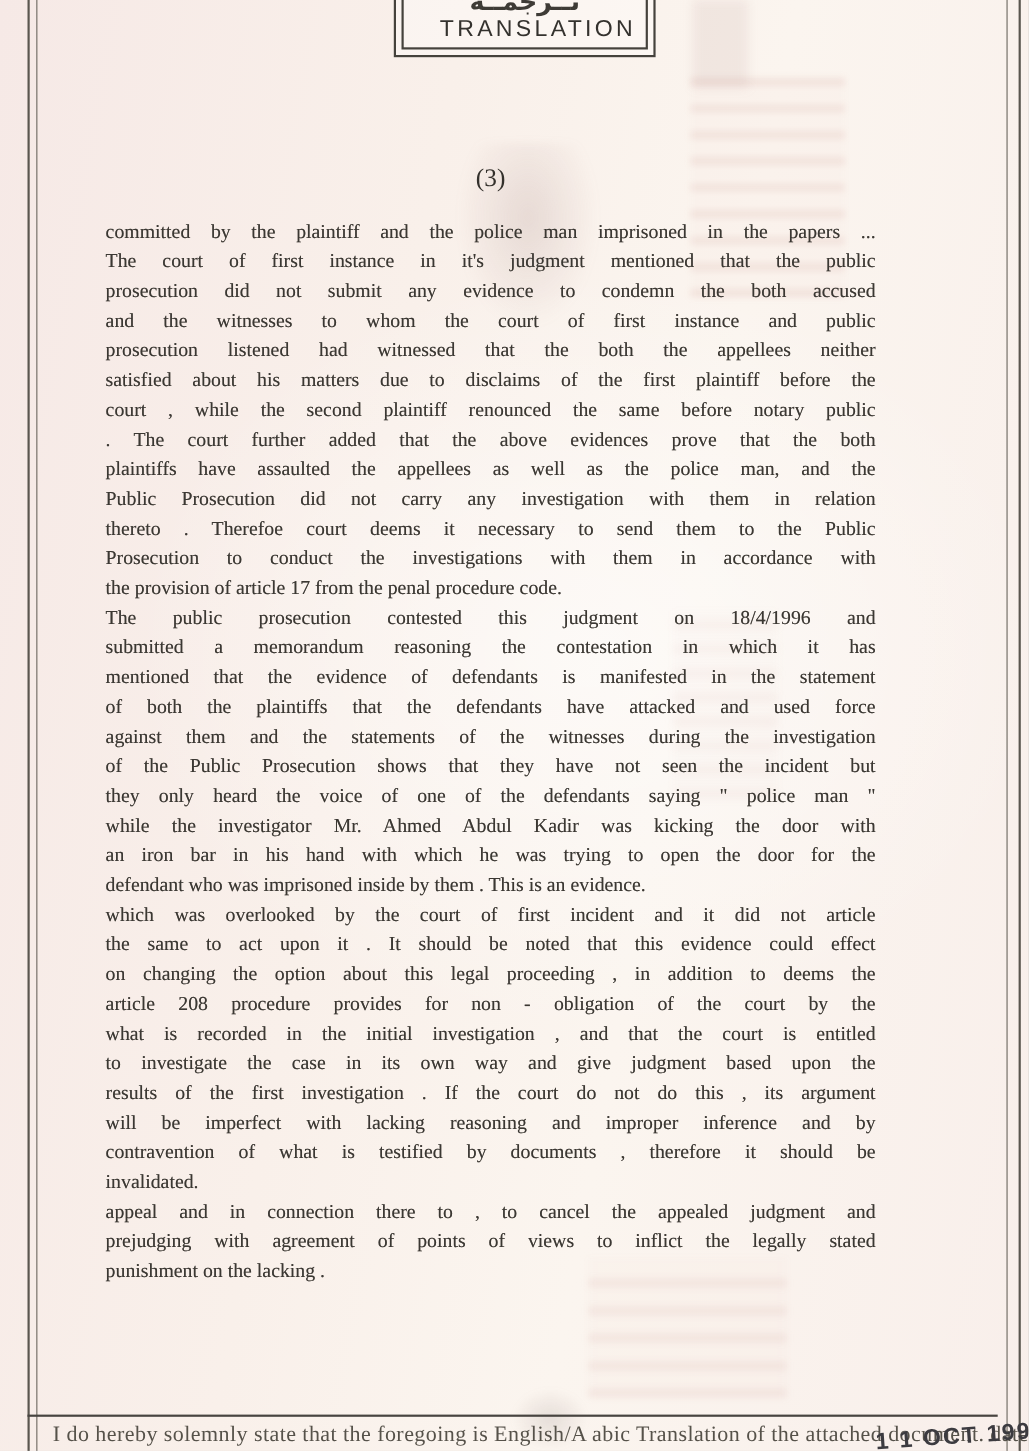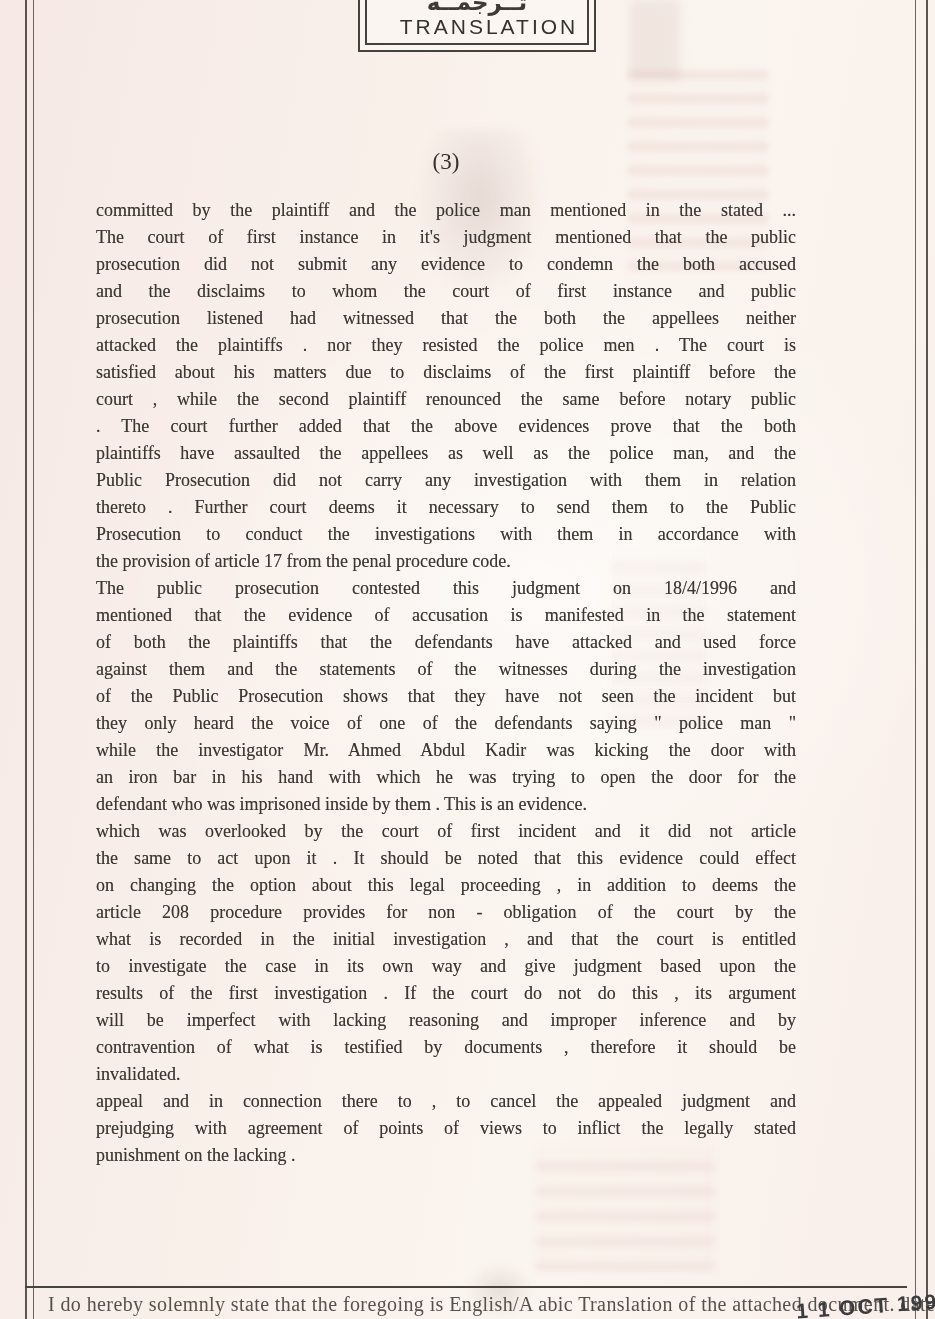--- a/index.html
+++ b/index.html
@@ -144,38 +144,38 @@
     <div class="stamp-inner">
       <div class="stamp-arabic">تــرجمــة</div>
       <div class="stamp-latin">TRANSLATION</div>
     </div>
   </div>
 
   <div class="page-number">(3)</div>
 
   <div class="body-text">
       <div>
-        <div class="line">committed by the plaintiff and the police man mentioned in the stated ...</div>
+        <div class="line">committed by the plaintiff and the police man imprisoned in the papers ...</div>
         <div class="line">The court of first instance in it's judgment mentioned that the public</div>
         <div class="line">prosecution did not submit any evidence to condemn the both accused</div>
-        <div class="line">and the disclaims to whom the court of first instance and public</div>
+        <div class="line">and the witnesses to whom the court of first instance and public</div>
         <div class="line">prosecution listened had witnessed that the both the appellees neither</div>
-        <div class="line">attacked the plaintiffs . nor they resisted the police men . The court is</div>
         <div class="line">satisfied about his matters due to disclaims of the first plaintiff before the</div>
         <div class="line">court , while the second plaintiff renounced the same before notary public</div>
         <div class="line">. The court further added that the above evidences prove that the both</div>
         <div class="line">plaintiffs have assaulted the appellees as well as the police man, and the</div>
         <div class="line">Public Prosecution did not carry any investigation with them in relation</div>
-        <div class="line">thereto . Further court deems it necessary to send them to the Public</div>
+        <div class="line">thereto . Therefoe court deems it necessary to send them to the Public</div>
         <div class="line">Prosecution to conduct the investigations with them in accordance with</div>
         <div class="line last">the provision of article 17 from the penal procedure code.</div>
       </div>
       <div>
         <div class="line">The public prosecution contested this judgment on 18/4/1996 and</div>
-        <div class="line">mentioned that the evidence of accusation is manifested in the statement</div>
+        <div class="line">submitted a memorandum reasoning the contestation in which it has</div>
+        <div class="line">mentioned that the evidence of defendants is manifested in the statement</div>
         <div class="line">of both the plaintiffs that the defendants have attacked and used force</div>
         <div class="line">against them and the statements of the witnesses during the investigation</div>
         <div class="line">of the Public Prosecution shows that they have not seen the incident but</div>
         <div class="line">they only heard the voice of one of the defendants saying " police man "</div>
         <div class="line">while the investigator Mr. Ahmed Abdul Kadir was kicking the door with</div>
         <div class="line">an iron bar in his hand with which he was trying to open the door for the</div>
         <div class="line last">defendant who was imprisoned inside by them . This is an evidence.</div>
       </div>
       <div>
         <div class="line">which was overlooked by the court of first incident and it did not article</div>

